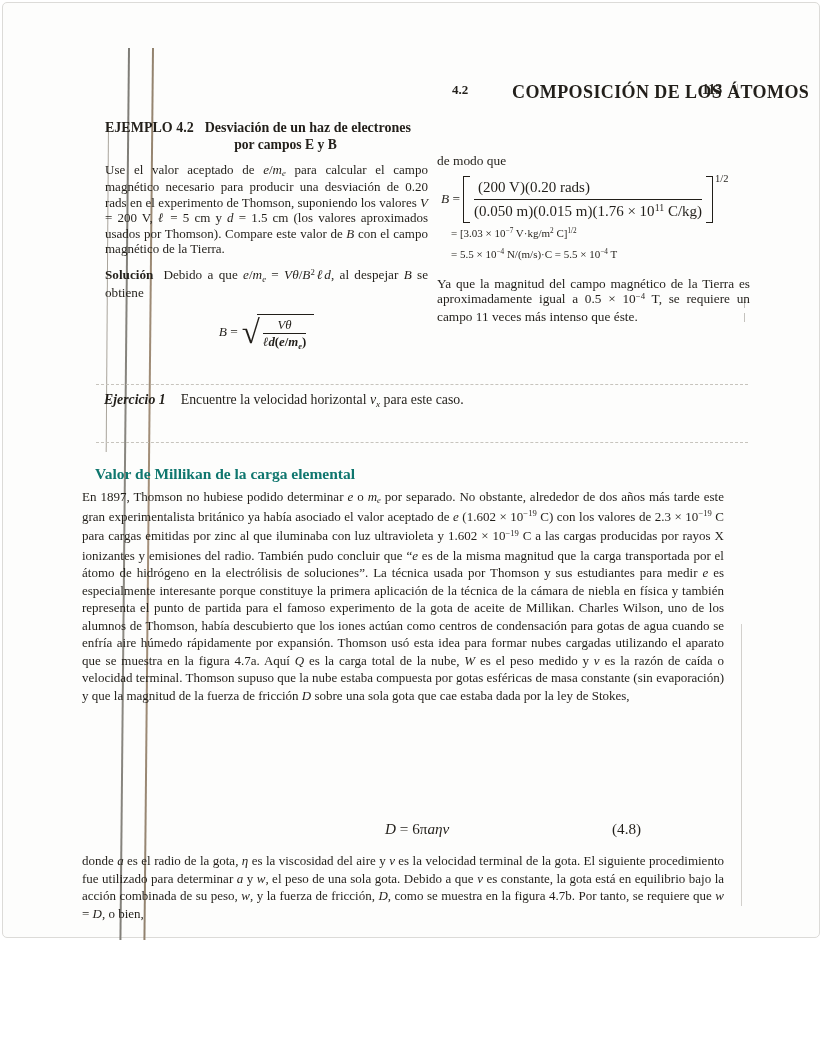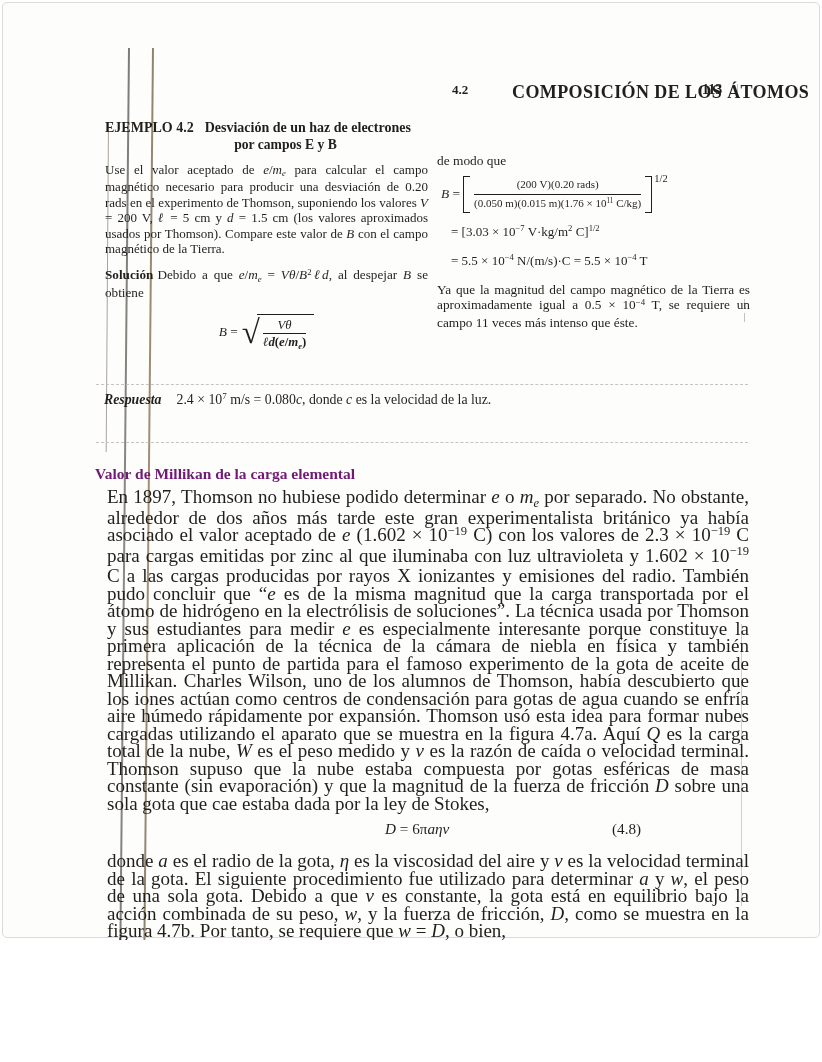--- a/index.html
+++ b/index.html
@@ -26,52 +26,52 @@
   .hdr-title{left:512px;font-size:18px;letter-spacing:0.4px;}
   .hdr-page{left:702px;font-size:14px;}
 
   
   .ex-left{position:absolute;left:105px;top:120px;width:323px;}
   .ex-title{font-weight:bold;font-size:14px;line-height:16.5px;}
   .ex-title .lbl{margin-right:11px;}
   .ex-t2{font-weight:bold;font-size:13.6px;line-height:16.5px;text-align:center;padding-left:38px;}
   .ex-body{margin-top:9px;font-size:13px;line-height:15.4px;text-align:justify;}
   .sol{margin-top:11px;font-size:13.2px;line-height:15.6px;text-align:justify;}
-  .sol .lbl{font-weight:bold;margin-right:4px;}
+  .sol .lbl{font-weight:bold;margin-right:10px;}
   .ex-formula{margin-top:13px;display:flex;justify-content:center;align-items:center;font-size:13.4px;}
 
   .sqrt{display:inline-flex;margin-left:4px;}
   .sqrt-rad{font-size:33px;line-height:36px;font-weight:400;}
   .sqrt-under{border-top:1.5px solid #211e19;margin-left:-3px;padding:3px 8px 0 6px;}
   .frac-s{display:inline-block;text-align:center;font-size:12.8px;line-height:1.15;}
   .frac-s .num{display:block;padding:0 3px 1px;border-bottom:1.2px solid #211e19;}
   .frac-s .den{display:block;padding-top:1px;font-weight:bold;}
 
   .ex-right{position:absolute;left:437px;top:153px;width:313px;}
   .d-intro{font-size:13.4px;}
   .d-big{margin-top:7px;display:flex;align-items:center;font-size:13.4px;padding-left:4px;}
   .brk{align-self:stretch;width:6px;}
   .brk-l{border-left:1.6px solid #211e19;border-top:1.6px solid #211e19;border-bottom:1.6px solid #211e19;margin-left:3px;}
   .brk-r{border-right:1.6px solid #211e19;border-top:1.6px solid #211e19;border-bottom:1.6px solid #211e19;}
-  .frac-b{display:inline-block;text-align:center;font-size:11px;line-height:1.25;padding:2px 4px;}
+  .frac-b{display:inline-block;font-size:15px;line-height:1.25;padding:2px 4px;}
   .frac-b .num{display:block;padding:0 4px 2px;border-bottom:1.2px solid #211e19;}
   .frac-b .den{display:block;padding-top:2px;}
   .bexp{font-size:10.5px;align-self:flex-start;margin:-3px 0 0 2px;}
-  .d-line{margin-top:10px;font-size:13px;line-height:18px;padding-left:14px;}
+  .d-line{margin-top:1px;font-size:11px;line-height:18px;padding-left:14px;}
   .d-concl{margin-top:11px;font-size:13.3px;line-height:15.8px;text-align:justify;}
 
   
   .exr{position:absolute;left:104px;top:392px;font-size:13.8px;}
   .exr-row{line-height:16px;}
   .exr-row + .exr-row{margin-top:7px;}
   .exr .lbl{font-weight:bold;font-style:italic;margin-right:15px;}
 
   
-  .sec-h{position:absolute;left:95px;top:465px;font-weight:bold;font-size:15.5px;color:#701a75;}
-  .para{position:absolute;left:107px;width:642px;font-size:19px;line-height:17.5px;text-align:justify;}
+  .sec-h{position:absolute;left:95px;top:465px;font-weight:bold;font-size:15.5px;color:#0f766e;}
+  .para{position:absolute;left:82px;width:642px;font-size:13px;line-height:17.5px;text-align:justify;}
   .para-1{top:488px;}
   .para-2{top:852px;}
   .eq48{position:absolute;left:95px;top:820px;width:642px;font-size:15.2px;}
   .eq48 .eq-body{position:absolute;left:290px;}
   .eq48 .eq-num{position:absolute;left:517px;}
   .eqw{position:absolute;left:253px;top:950px;font-size:15.2px;display:flex;align-items:center;}
 
   
   .wm{position:absolute;left:480px;top:997px;width:302px;text-align:right;
       font-family:"Liberation Sans","DejaVu Sans",sans-serif;font-size:17px;color:#c3c2c0;}
@@ -140,21 +140,21 @@
     <div class="d-line"><span>= [3.03 × 10</span><span class="seg-sup">−7</span><span> V·kg/m</span><span class="seg-sup">2</span><span> C]</span><span class="seg-sup">1/2</span></div>
     <div class="d-line"><span>= 5.5 × 10</span><span class="seg-sup">−4</span><span> N/(m/s)·C = 5.5 × 10</span><span class="seg-sup">−4</span><span> T</span></div>
     <div class="d-concl"><span>Ya que la magnitud del campo magnético de la Tierra es aproximadamente igual a 0.5 × 10</span><span class="seg-sup">−4</span><span> T, se requiere un campo 11 veces más intenso que éste.</span></div>
   </div>
 
   <div class="rule" style="top:384px;"></div>
   <div class="rule" style="top:442px;"></div>
 
   <div class="exr">
     <div class="exr-row">
-      <span class="lbl">Respuesta</span><span><span>2.4 × 10</span><span class="seg-sup">7</span><span> m/s = 0.080</span><span class="seg-i">c</span><span>, donde </span><span class="seg-i">c</span><span> es la velocidad de la luz.</span></span>
+      <span class="lbl">Ejercicio 1</span><span><span>Encuentre la velocidad horizontal </span><span class="seg-i">v</span><span class="seg-isub">x</span><span> para este caso.</span></span>
     </div>
   </div>
 
   <div class="sec-h">Valor de Millikan de la carga elemental</div>
   <div class="para para-1"><span>En 1897, Thomson no hubiese podido determinar </span><span class="seg-i">e</span><span> o </span><span class="seg-i">m</span><span class="seg-isub">e</span><span> por separado. No obstante, alrededor de dos años más tarde este gran experimentalista británico ya había asociado el valor aceptado de </span><span class="seg-i">e</span><span> (1.602 × 10</span><span class="seg-sup">−19</span><span> C) con los valores de 2.3 × 10</span><span class="seg-sup">−19</span><span> C para cargas emitidas por zinc al que iluminaba con luz ultravioleta y 1.602 × 10</span><span class="seg-sup">−19</span><span> C a las cargas producidas por rayos X ionizantes y emisiones del radio. También pudo concluir que “</span><span class="seg-i">e</span><span> es de la misma magnitud que la carga transportada por el átomo de hidrógeno en la electrólisis de soluciones”. La técnica usada por Thomson y sus estudiantes para medir </span><span class="seg-i">e</span><span> es especialmente interesante porque constituye la primera aplicación de la técnica de la cámara de niebla en física y también representa el punto de partida para el famoso experimento de la gota de aceite de Millikan. Charles Wilson, uno de los alumnos de Thomson, había descubierto que los iones actúan como centros de condensación para gotas de agua cuando se enfría aire húmedo rápidamente por expansión. Thomson usó esta idea para formar nubes cargadas utilizando el aparato que se muestra en la figura 4.7a. Aquí </span><span class="seg-i">Q</span><span> es la carga total de la nube, </span><span class="seg-i">W</span><span> es el peso medido y </span><span class="seg-i">v</span><span> es la razón de caída o velocidad terminal. Thomson supuso que la nube estaba compuesta por gotas esféricas de masa constante (sin evaporación) y que la magnitud de la fuerza de fricción </span><span class="seg-i">D</span><span> sobre una sola gota que cae estaba dada por la ley de Stokes,</span></div>
 
   <div class="eq48">
     <span class="eq-body"><span class="seg-i">D</span><span> = 6π</span><span class="seg-i">aηv</span></span>
     <span class="eq-num">(4.8)</span>
   </div>

